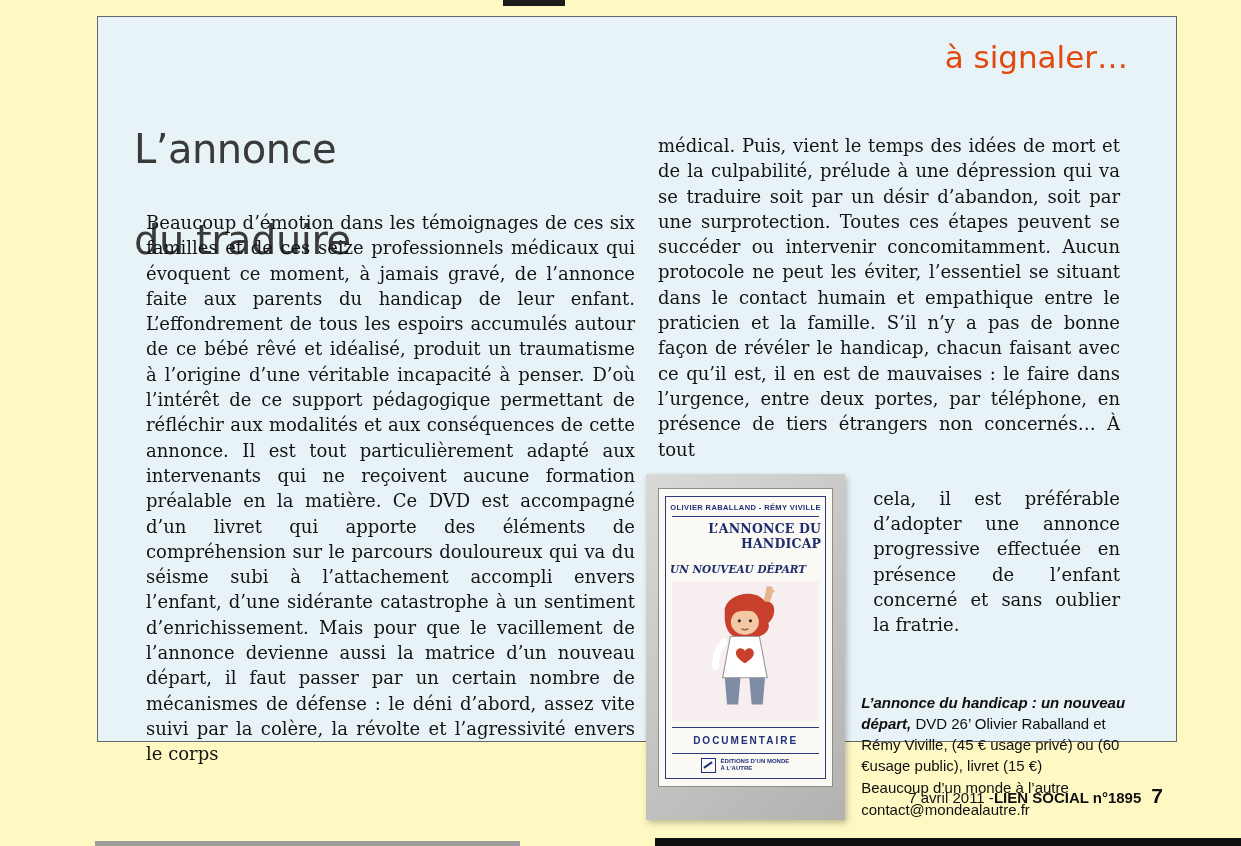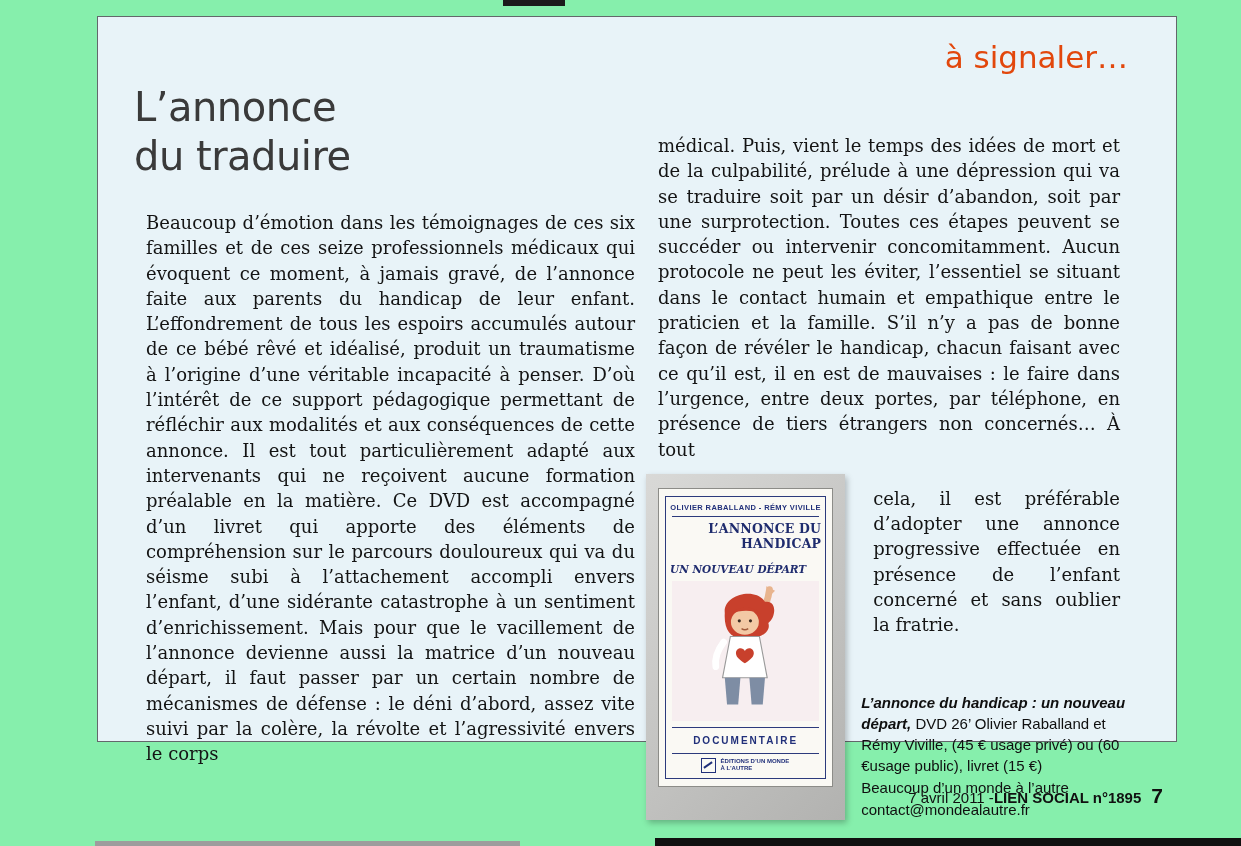--- a/index.html
+++ b/index.html
@@ -1,32 +1,32 @@
 <!DOCTYPE html>
 <html lang="fr"><head>
 <meta charset="utf-8">
 <style>
   html,body{margin:0;padding:0;background:#ffffff;}
-  .scan{position:relative;width:1241px;height:846px;background:#86efac;overflow:hidden;
+  .scan{position:relative;width:1241px;height:846px;background:#fef9c3;overflow:hidden;
         font-family:"DejaVu Serif",serif;}
   .artifact{position:absolute;}
   .artifact.top{left:503px;top:0;width:62px;height:6px;background:#1b1b1b;}
   .artifact.bottom-left{left:95px;top:841px;width:425px;height:5px;background:#9d9d9d;}
   .artifact.bottom-right{left:655px;top:838px;width:586px;height:8px;background:#101010;}
 
   .page-box{position:absolute;left:97px;top:16px;width:1080px;height:726px;
             background:#e8f3f8;border:1px solid #63676b;box-sizing:border-box;}
 
   .section-label{position:absolute;top:22px;right:48px;
                  font-family:"DejaVu Sans",sans-serif;font-size:31px;color:#e2470c;}
 
   .title{position:absolute;left:36px;top:66px;margin:0;
          font-family:"DejaVu Sans",sans-serif;font-weight:400;color:#3a3a3a;
          font-size:40px;line-height:1.23;letter-spacing:-0.5px;}
-  .title span{display:block;}
+  .title span{display:block;margin-top:42px;}
 
   .body-text{font-size:18px;line-height:25.3px;text-align:justify;
              color:#141414;margin:12px;}
 
   .col{position:absolute;}
   .col.left{left:36px;top:181px;width:489px;}
   .col.right{left:548px;top:104px;width:486px;}
 
   .media-row{display:flex;margin-top:8px;}
 

